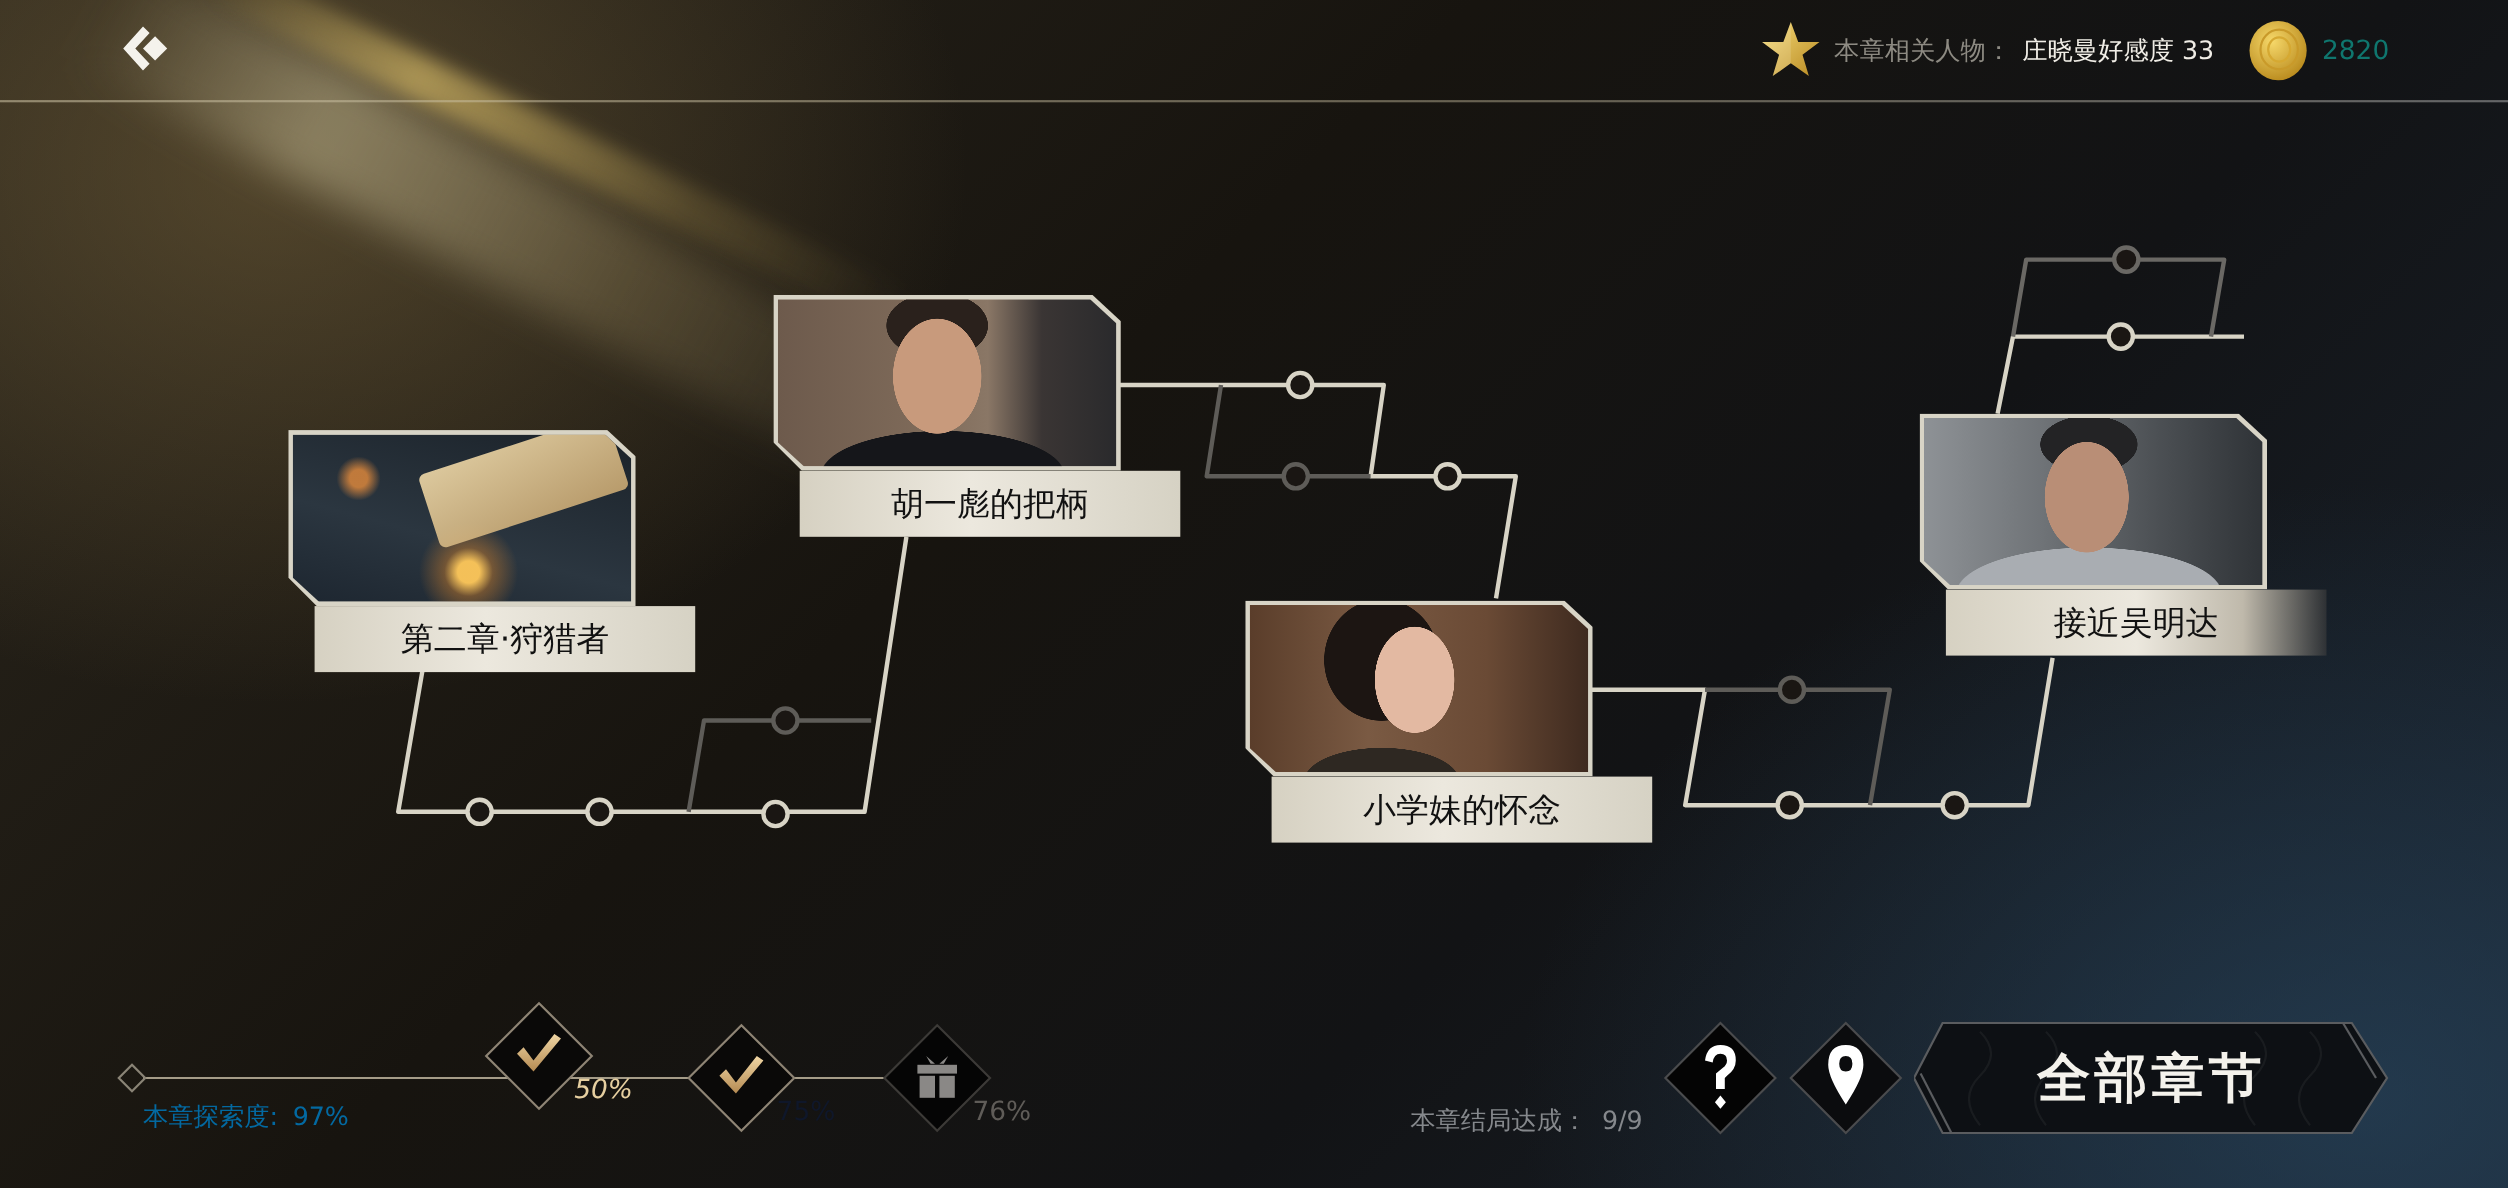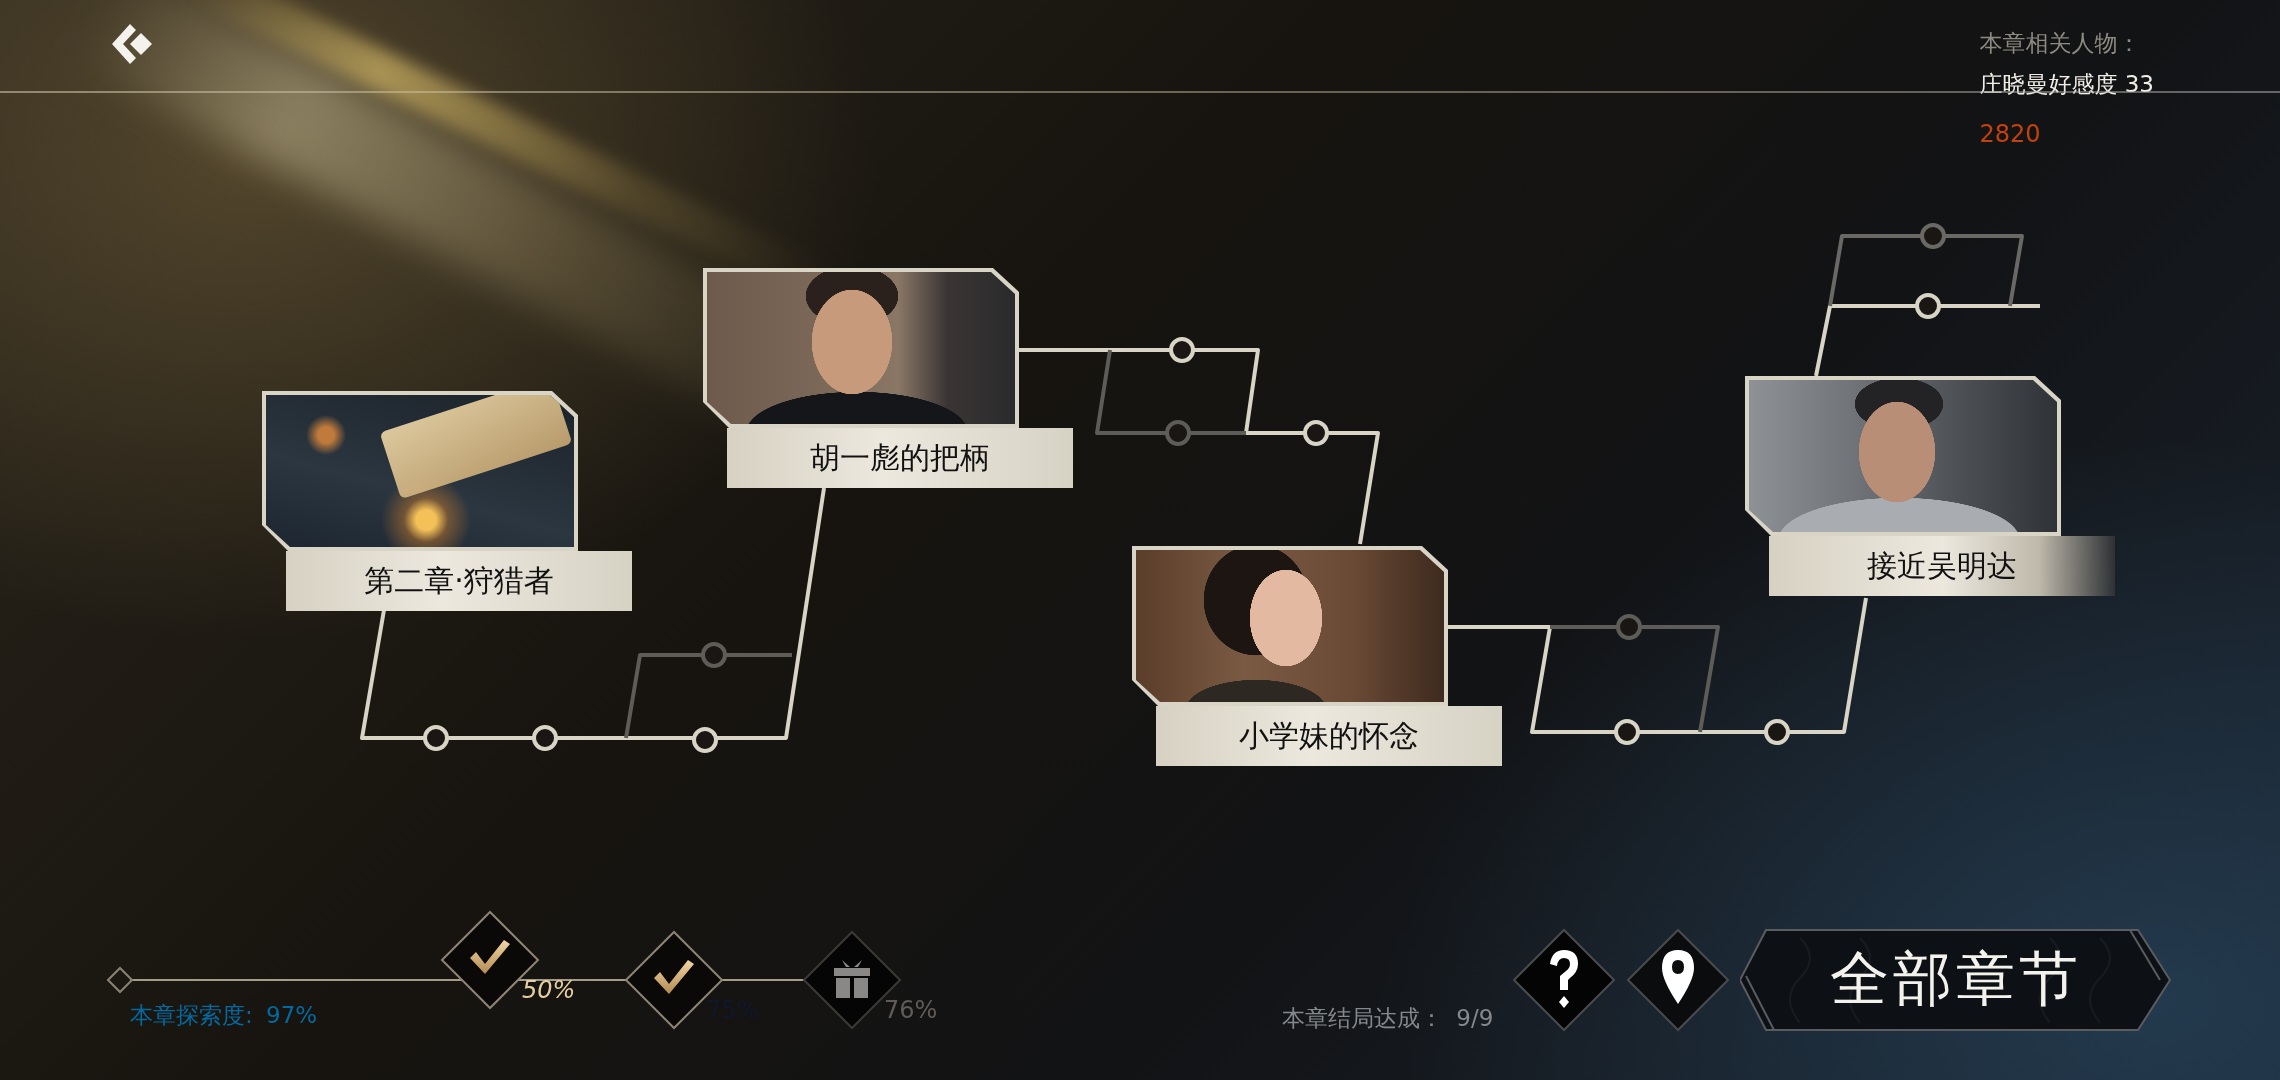--- a/index.html
+++ b/index.html
@@ -18,26 +18,26 @@
   .ray2 { left:200px; top:-40px; width:700px; height:40px; transform:rotate(26deg); filter:blur(8px);
           background:linear-gradient(90deg, rgba(230,200,110,0), rgba(230,200,110,0.6) 30%, rgba(200,170,90,0.2) 70%, rgba(0,0,0,0)); }
 
   
   .topbar { position:absolute; left:0; top:0; width:2280px; height:92px; }
   .topbar-line { position:absolute; left:0; top:91px; width:2280px; height:2px;
      background:linear-gradient(90deg, rgba(200,190,160,0.6), rgba(200,190,160,0.45) 60%, rgba(180,180,180,0.5)); }
   .back-btn { position:absolute; left:108px; top:20px; width:48px; height:48px; cursor:pointer; }
   .title { position:absolute; left:182px; top:14px; font-family:"DejaVu Serif","Liberation Serif",serif;
      font-size:40px; font-weight:bold; letter-spacing:4px; color:#f2efe6; line-height:60px; }
-  .hud-right { position:absolute; right:108px; top:18px; height:56px; display:flex; gap:10px; font-size:23px;flex-direction:column; }
+  .hud-right { position:absolute; right:108px; top:18px; height:56px; display:flex; align-items:center; gap:10px; font-size:23px; }
   .star-icon { width:58px; height:58px; }
   .hud-label { color:#8d8a82; }
   .hud-value { color:#f0ede6; margin-right:18px; }
   .coin-icon { width:60px; height:60px; }
-  .coin-value { color:#c2410c; font-size:24px; }
+  .coin-value { color:#0f766e; font-size:24px; }
 
   
   #paths { position:absolute; left:0; top:0; width:2280px; height:1080px; }
 
   
   .node { position:absolute; cursor:pointer; }
   .node .frame { position:absolute; left:0; top:0; width:316px; height:160px;
      clip-path: polygon(0 0, 290px 0, 316px 24px, 316px 160px, 26px 160px, 0 134px);
      background:#d8d4c6; }
   .node .photo { position:absolute; left:4px; top:4px; width:308px; height:152px;
@@ -72,21 +72,21 @@
 
   
   .progress-label { position:absolute; left:130px; top:1000px; font-size:23px; color:#0369a1; }
   .milestone { position:absolute; width:100px; height:100px; cursor:pointer; }
   .ms-pct { position:absolute; font-size:24px; }
 
   .ending-label { position:absolute; left:1282px; top:1003px; font-size:23px; color:#85888c; }
   .diamond-btn { position:absolute; width:104px; height:104px; cursor:pointer; }
   .chapters-btn { position:absolute; left:1740px; top:928px; width:432px; height:104px; cursor:pointer; }
   .chapters-label { position:absolute; left:0; top:0; width:432px; height:104px; display:flex; align-items:center; justify-content:center;
-     font-family:"DejaVu Serif","Liberation Serif",serif; font-weight:normal; font-size:59px; letter-spacing:4px; color:#f4f2ec; }
+     font-family:"DejaVu Serif","Liberation Serif",serif; font-weight:bold; font-size:48px; letter-spacing:4px; color:#f4f2ec; }
 </style>
 </head>
 <body>
 
 <div class="ray ray1"></div>
 <div class="ray ray2"></div>
 
 <div class="topbar">
   <div class="back-btn">
     <svg width="48" height="48" viewBox="0 0 48 48">

